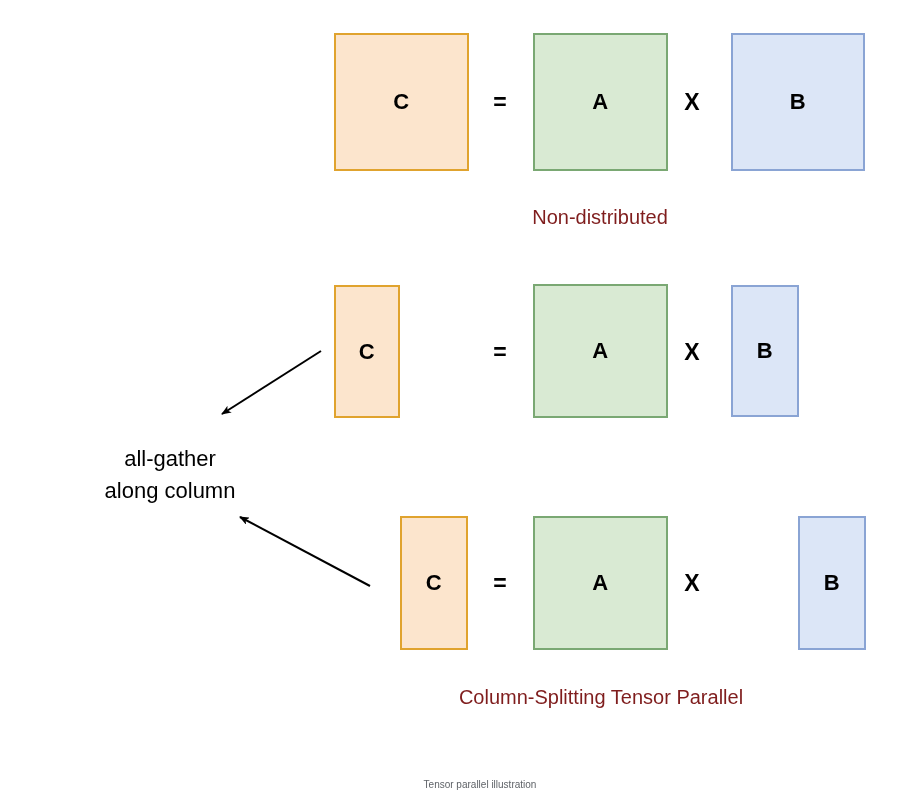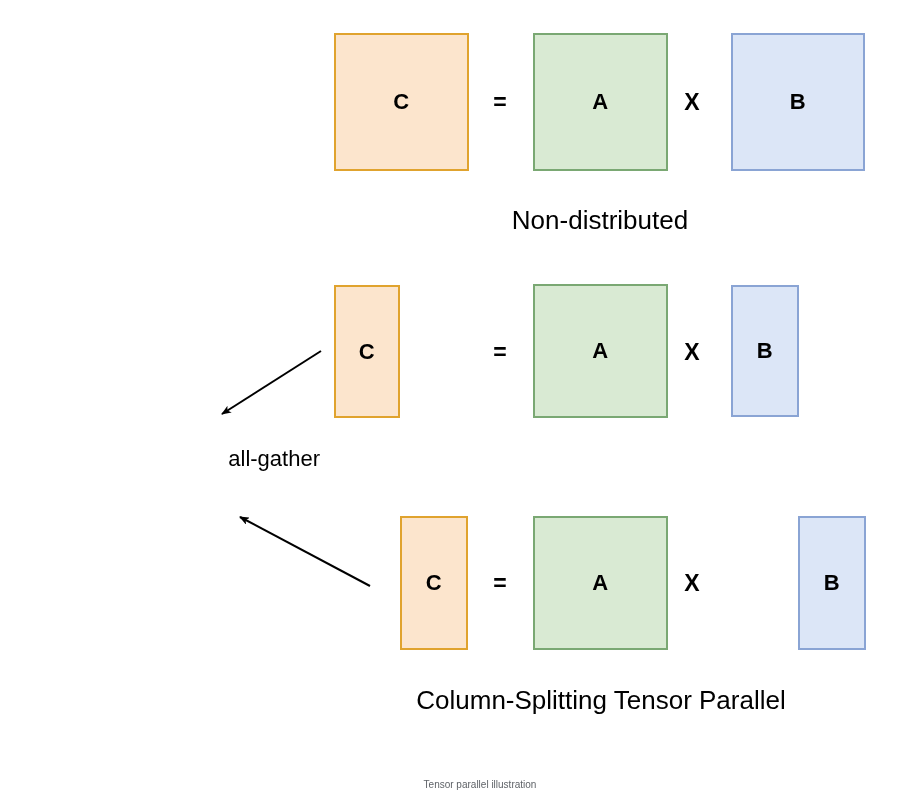--- a/index.html
+++ b/index.html
@@ -50,32 +50,32 @@
     line-height: 1;
     color: #000000;
     display: flex;
     align-items: center;
     justify-content: center;
     width: 28px;
     height: 28px;
   }
   .row-label {
     position: absolute;
-    font-size: 26px;
+    font-size: 20px;
     line-height: 1;
-    color: #000000;
+    color: #7f1d1d;
     white-space: nowrap;
     text-align: center;
   }
   .annotation {
     position: absolute;
     font-size: 22px;
     line-height: 32px;
     color: #000000;
-    text-align: right;
+    text-align: center;
     white-space: nowrap;
   }
   .caption {
     position: absolute;
     font-size: 10px;
     line-height: 1;
     color: #5f6368;
     white-space: nowrap;
     text-align: center;
   }
@@ -140,20 +140,21 @@
   <div class="op" style="left:678px; top:569px;">X</div>
 
   <div class="matrix-box box-b" style="left:798px; top:516px; width:68px; height:134px;">
     <span>B</span>
   </div>
 
   <div class="row-label" style="left:401px; top:687px; width:400px;">Column-Splitting Tensor Parallel</div>
 
   <div class="annotation" style="left:20px; top:443px; width:300px;">
     <div>all-gather</div>
+    <div>along column</div>
   </div>
 
   <svg class="arrow-layer" viewBox="0 0 918 801">
     <defs>
       <marker id="arrowhead" markerWidth="10" markerHeight="8" refX="9" refY="4" orient="auto" markerUnits="userSpaceOnUse">
         <path d="M0,0 L10,4 L0,8 L2.6,4 Z" fill="#000000"></path>
       </marker>
     </defs>
     <line x1="321" y1="351" x2="222" y2="414" stroke="#000000" stroke-width="2" marker-end="url(#arrowhead)"></line>
     <line x1="370" y1="586" x2="240" y2="517" stroke="#000000" stroke-width="2" marker-end="url(#arrowhead)"></line>

